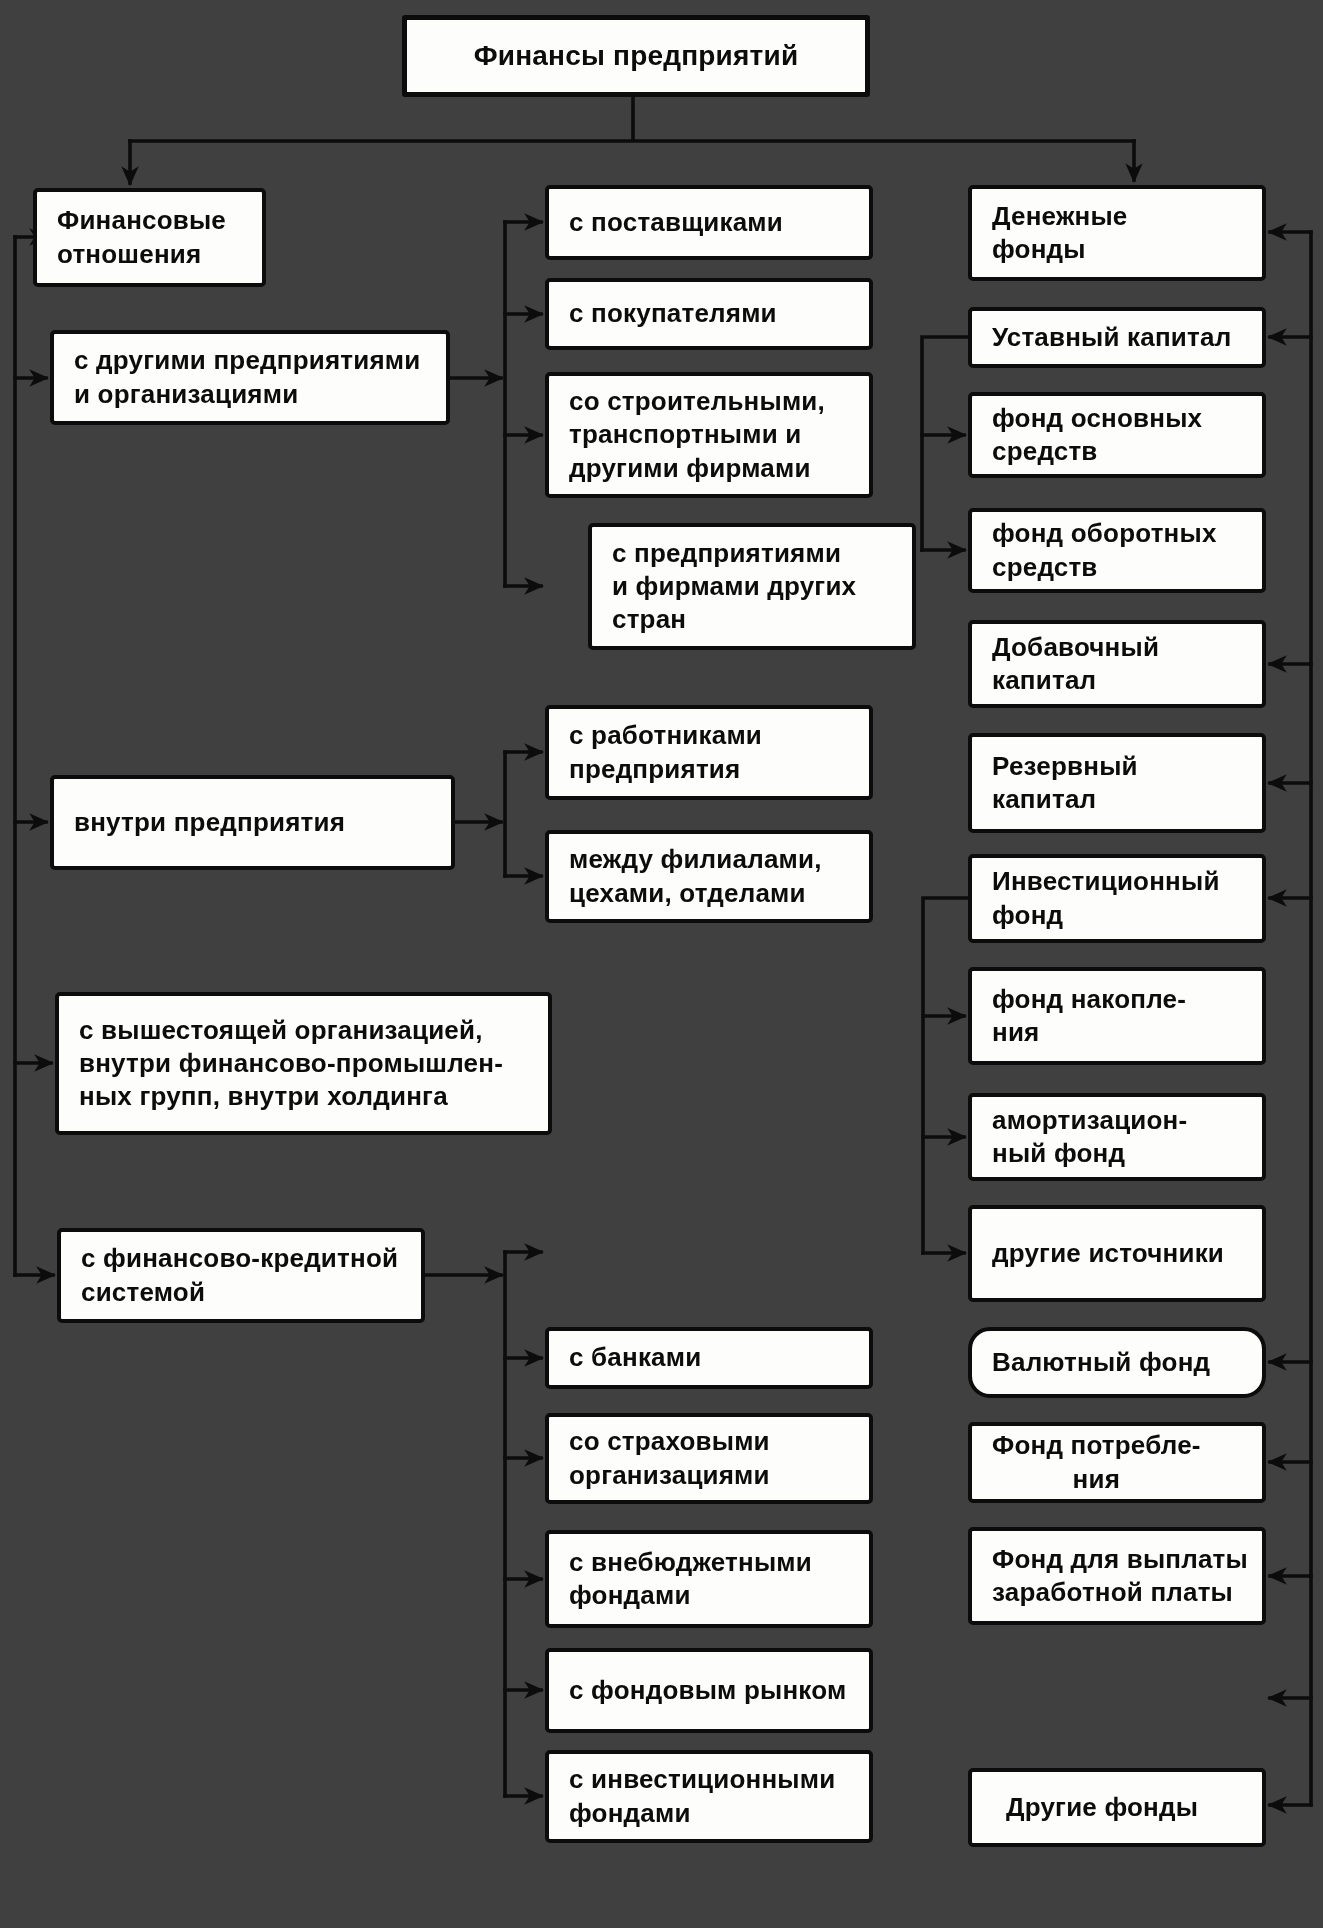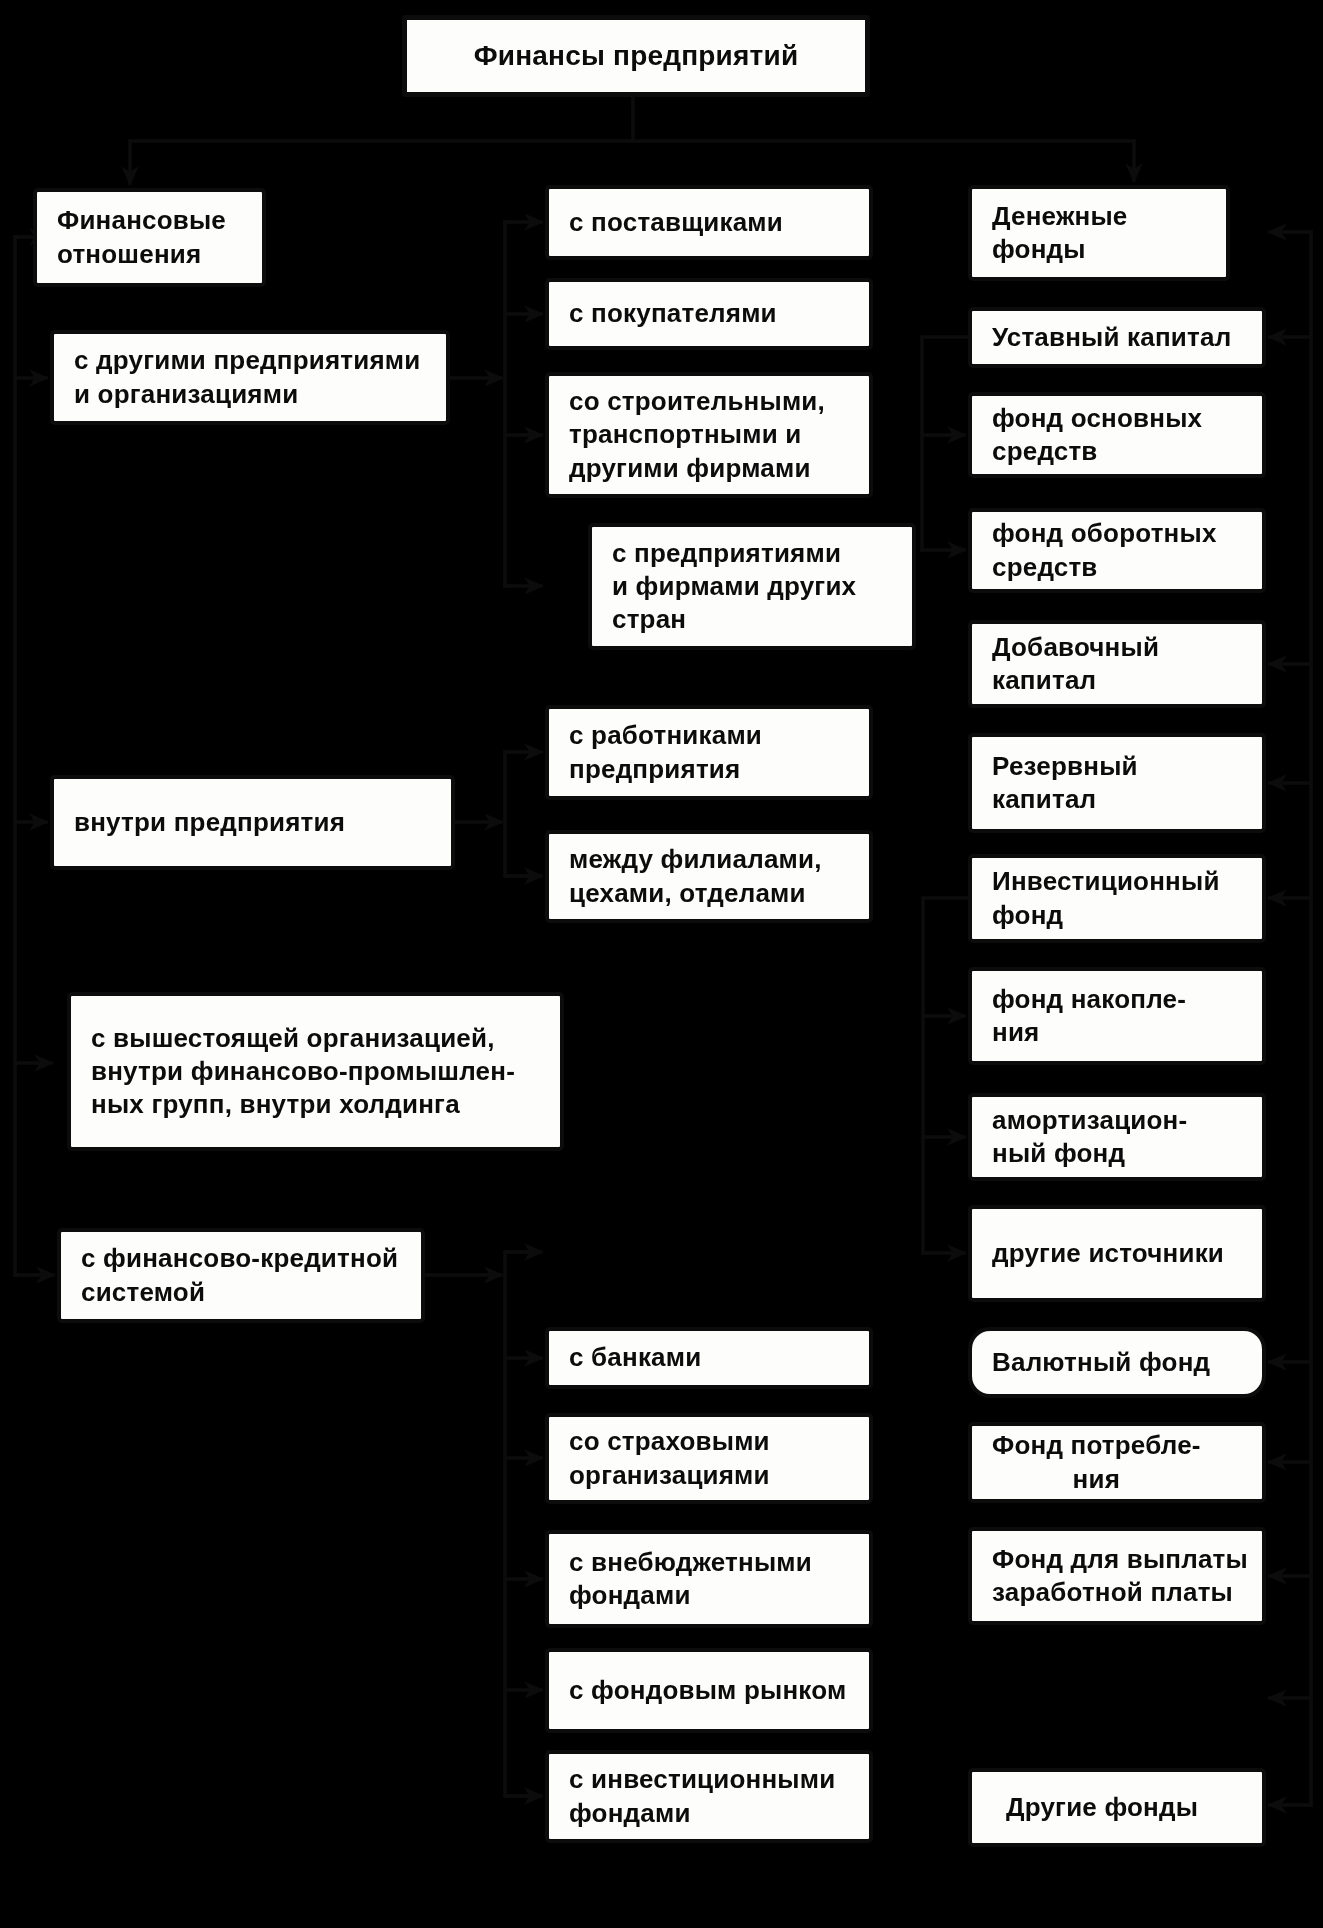--- a/index.html
+++ b/index.html
@@ -1,17 +1,17 @@
 <!DOCTYPE html>
 <html><head>
 <meta charset="utf-8">
 <style>
   html,body{margin:0;padding:0;background:#ffffff;}
   .canvas{
-    position:relative;width:1323px;height:1928px;background:#000000;
+    position:relative;width:1323px;height:1928px;background:#404040;
     font-family:"Liberation Sans","DejaVu Sans",sans-serif;overflow:hidden;
   }
   .wires{position:absolute;left:0;top:0;}
   .box{
     position:absolute;box-sizing:border-box;
     border:4px solid #0c0c0c;border-radius:5px;background:#fdfdfb;
     display:flex;align-items:center;
     padding:4px 8px 4px 20px;
     font-weight:bold;font-size:26px;line-height:1.27;color:#0c0c0c;
     white-space:pre-line;letter-spacing:0.2px;
@@ -90,21 +90,21 @@
     </g>
   </svg>
 
   <div class="box title" style="left:402px;top:15px;width:468px;height:82px;">Финансы предприятий</div>
 
   <div class="box" style="left:33px;top:188px;width:233px;height:99px;">Финансовые
 отношения</div>
   <div class="box" style="left:50px;top:330px;width:400px;height:95px;">с другими предприятиями
 и организациями</div>
   <div class="box" style="left:50px;top:775px;width:405px;height:95px;text-align:center;">внутри предприятия</div>
-  <div class="box" style="left:55px;top:992px;width:497px;height:159px;margin-left:12px;">с вышестоящей организацией,
+  <div class="box" style="left:55px;top:992px;width:497px;height:143px;">с вышестоящей организацией,
 внутри финансово-промышлен-
 ных групп, внутри холдинга</div>
   <div class="box" style="left:57px;top:1228px;width:368px;height:95px;">с финансово-кредитной
 системой</div>
 
   <div class="box" style="left:545px;top:185px;width:328px;height:75px;">с поставщиками</div>
   <div class="box" style="left:545px;top:278px;width:328px;height:72px;">с покупателями</div>
   <div class="box" style="left:545px;top:372px;width:328px;height:126px;">со строительными,
 транспортными и
 другими фирмами</div>
@@ -119,21 +119,21 @@
 
   <div class="box" style="left:545px;top:1327px;width:328px;height:62px;">с банками</div>
   <div class="box" style="left:545px;top:1413px;width:328px;height:91px;">со страховыми
 организациями</div>
   <div class="box" style="left:545px;top:1530px;width:328px;height:98px;">с внебюджетными
 фондами</div>
   <div class="box" style="left:545px;top:1648px;width:328px;height:85px;">с фондовым рынком</div>
   <div class="box" style="left:545px;top:1750px;width:328px;height:93px;">с инвестиционными
 фондами</div>
 
-  <div class="box" style="left:968px;top:185px;width:262px;height:96px;">Денежные
+  <div class="box" style="left:968px;top:185px;width:298px;height:96px;">Денежные
 фонды</div>
   <div class="box" style="left:968px;top:307px;width:298px;height:61px;">Уставный капитал</div>
   <div class="box" style="left:968px;top:392px;width:298px;height:86px;">фонд основных
 средств</div>
   <div class="box" style="left:968px;top:508px;width:298px;height:85px;">фонд оборотных
 средств</div>
   <div class="box" style="left:968px;top:620px;width:298px;height:88px;">Добавочный
 капитал</div>
   <div class="box" style="left:968px;top:733px;width:298px;height:100px;">Резервный
 капитал</div>

